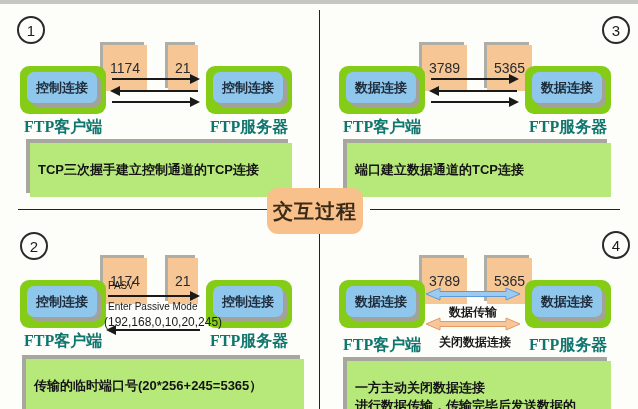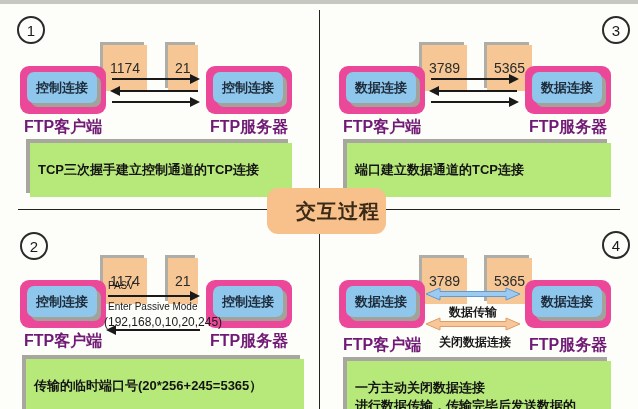--- a/index.html
+++ b/index.html
@@ -9,21 +9,21 @@
     color:#1a1a1a;
   }
   .top-bar{position:absolute;left:0;top:0;width:638px;height:4px;background:#c7c7c2;}
   .v-divider{position:absolute;left:319px;top:10px;width:1px;height:399px;background:#222;}
   .h-divider{position:absolute;top:209px;height:1px;background:#222;}
   .h-divider.left{left:18px;width:250px;}
   .h-divider.right{left:370px;width:250px;}
   .center-box{
     position:absolute;left:267px;top:188px;width:96px;height:46px;z-index:6;
     background:#f8c08a;border-radius:11px;display:flex;align-items:center;justify-content:center;
-    font-size:20px;font-weight:600;color:#3a2a18;letter-spacing:1px;padding-left:23px;
+    font-size:20px;font-weight:600;color:#3a2a18;letter-spacing:1px;
   }
   .quadrant{position:absolute;width:319px;}
   #q1{left:0;top:0;height:209px;}
   #q3{left:319px;top:0;height:209px;}
   #q2{left:0;top:209px;height:200px;}
   #q4{left:319px;top:209px;height:200px;}
 
   .badge-num{
     position:absolute;width:24px;height:24px;border:2px solid #2a2a2a;border-radius:50%;
     display:flex;align-items:center;justify-content:center;font-size:15px;background:transparent;
@@ -35,31 +35,31 @@
 
   .port{
     position:absolute;background:#f6c795;color:#2a2a2a;font-size:14px;
     padding:15px 7px;box-shadow:-3px -3px 0 #aeaea6;
   }
   #q1 .port,#q3 .port{top:45px;}
   #q2 .port,#q4 .port{top:49px;}
   .port.p-left{left:103px;}
   .port.p-right{left:168px;}
 
-  .node{position:absolute;width:86px;height:48px;background:#ec4899;border-radius:9px;}
+  .node{position:absolute;width:86px;height:48px;background:#84cc16;border-radius:9px;}
   #q1 .node,#q3 .node{top:66px;}
   #q2 .node,#q4 .node{top:71px;}
   .node.n-left{left:20px;}
   .node.n-right{left:206px;}
   .node-inner{
     position:absolute;left:7px;top:6px;width:70px;height:31px;background:#8ec6ec;border-radius:7px;
     box-shadow:4px 4px 0 #a2a29a;display:flex;align-items:center;justify-content:center;
     font-size:13px;font-weight:600;color:#1d2b3a;
   }
-  .ftp-label{position:absolute;font-size:16px;font-weight:700;color:#701a75;}
+  .ftp-label{position:absolute;font-size:16px;font-weight:700;color:#0f766e;font-family:Liberation Serif, serif;}
   #q1 .ftp-label,#q3 .ftp-label{top:117px;}
   #q2 .ftp-label{top:122px;}
   #q4 .ftp-label{top:126px;}
   .ftp-label.f-left{left:24px;}
   .ftp-label.f-right{left:210px;}
 
   .harrow{position:absolute;left:112px;width:86px;height:2px;background:#1a1a1a;}
   .harrow.dir-right::after{
     content:"";position:absolute;right:-2px;top:-4px;width:0;height:0;
     border-left:10px solid #1a1a1a;border-top:5px solid transparent;border-bottom:5px solid transparent;

